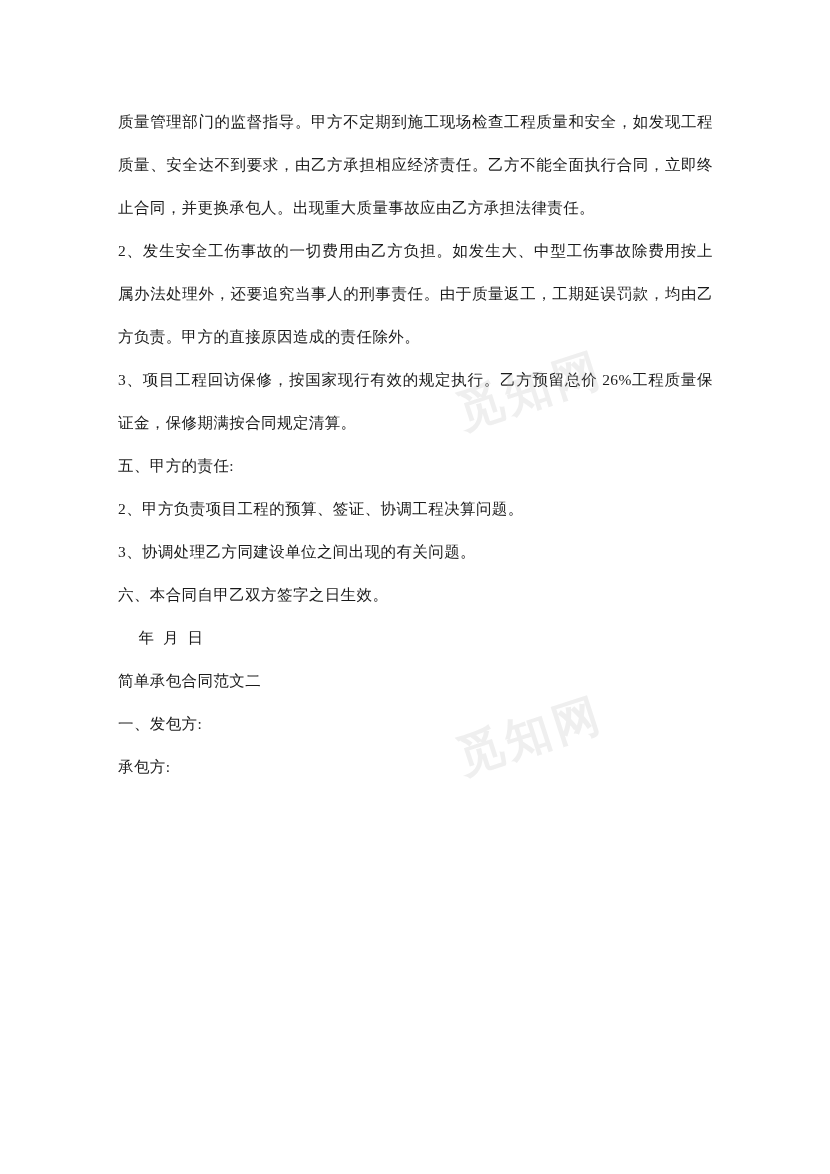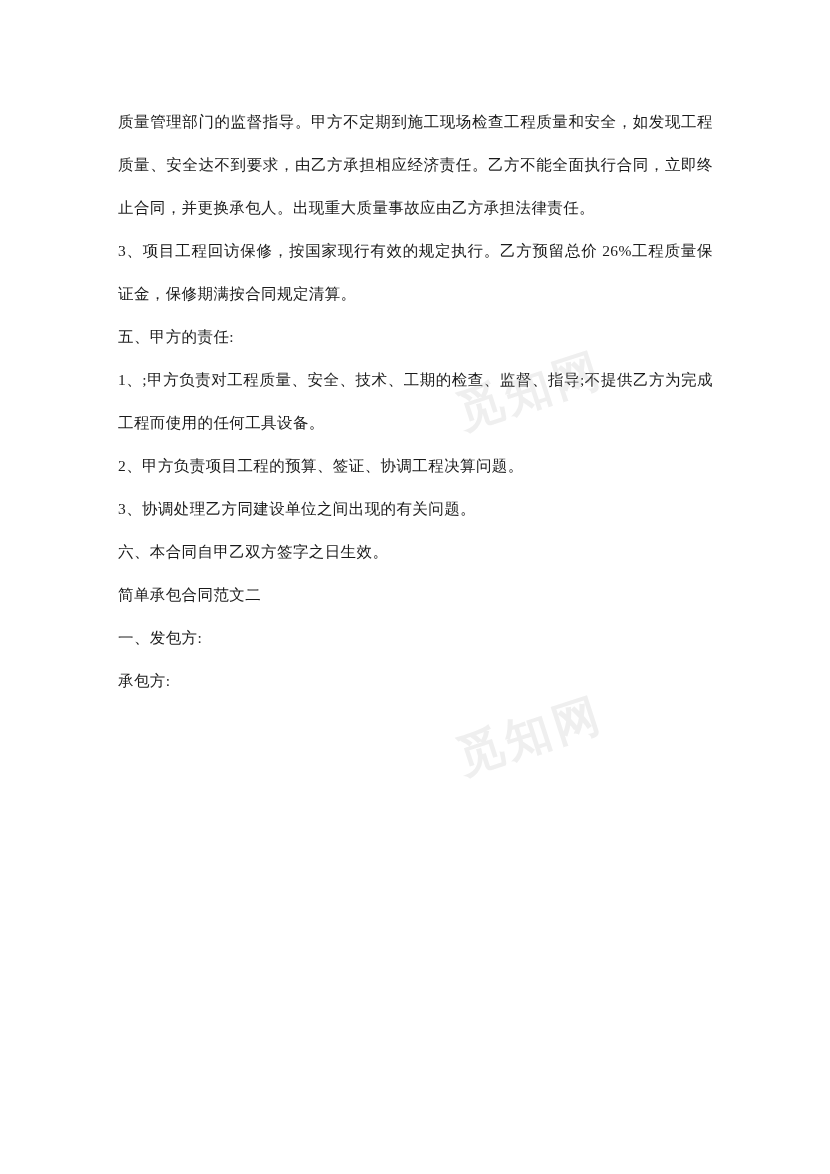--- a/index.html
+++ b/index.html
@@ -62,26 +62,27 @@
     top: 1090px;
   }
 </style>
 </head>
 <body>
 
 <div class="page">
 
   <div class="doc-body">
     <p class="para">质量管理部门的监督指导。甲方不定期到施工现场检查工程质量和安全，如发现工程质量、安全达不到要求，由乙方承担相应经济责任。乙方不能全面执行合同，立即终止合同，并更换承包人。出现重大质量事故应由乙方承担法律责任。</p>
+    <p class="para">2、发生安全工伤事故的一切费用由乙方负担。如发生大、中型工伤事故除费用按上属办法处理外，还要追究当事人的刑事责任。由于质量返工，工期延误罚款，均由乙方负责。甲方的直接原因造成的责任除外。</p>
     <p class="para">3、项目工程回访保修，按国家现行有效的规定执行。乙方预留总价 26%工程质量保证金，保修期满按合同规定清算。</p>
     <p class="para">五、甲方的责任:</p>
-    <p class="para">1、;甲方负责对工程质量、安全、技术、工期的检查、监督、指导;不提供乙方为完成工程而使用的任何工具设备。</p>
     <p class="para">2、甲方负责项目工程的预算、签证、协调工程决算问题。</p>
     <p class="para">3、协调处理乙方同建设单位之间出现的有关问题。</p>
     <p class="para">六、本合同自甲乙双方签字之日生效。</p>
+    <p class="para space-left">  年  月  日</p>
     <p class="para">简单承包合同范文二</p>
     <p class="para">一、发包方:</p>
     <p class="para">承包方:</p>
   </div>
 
   <div class="watermark wm1">觅知网</div>
   <div class="watermark wm2">觅知网</div>
   <div class="watermark wm3">觅知网</div>
 
 </div>

